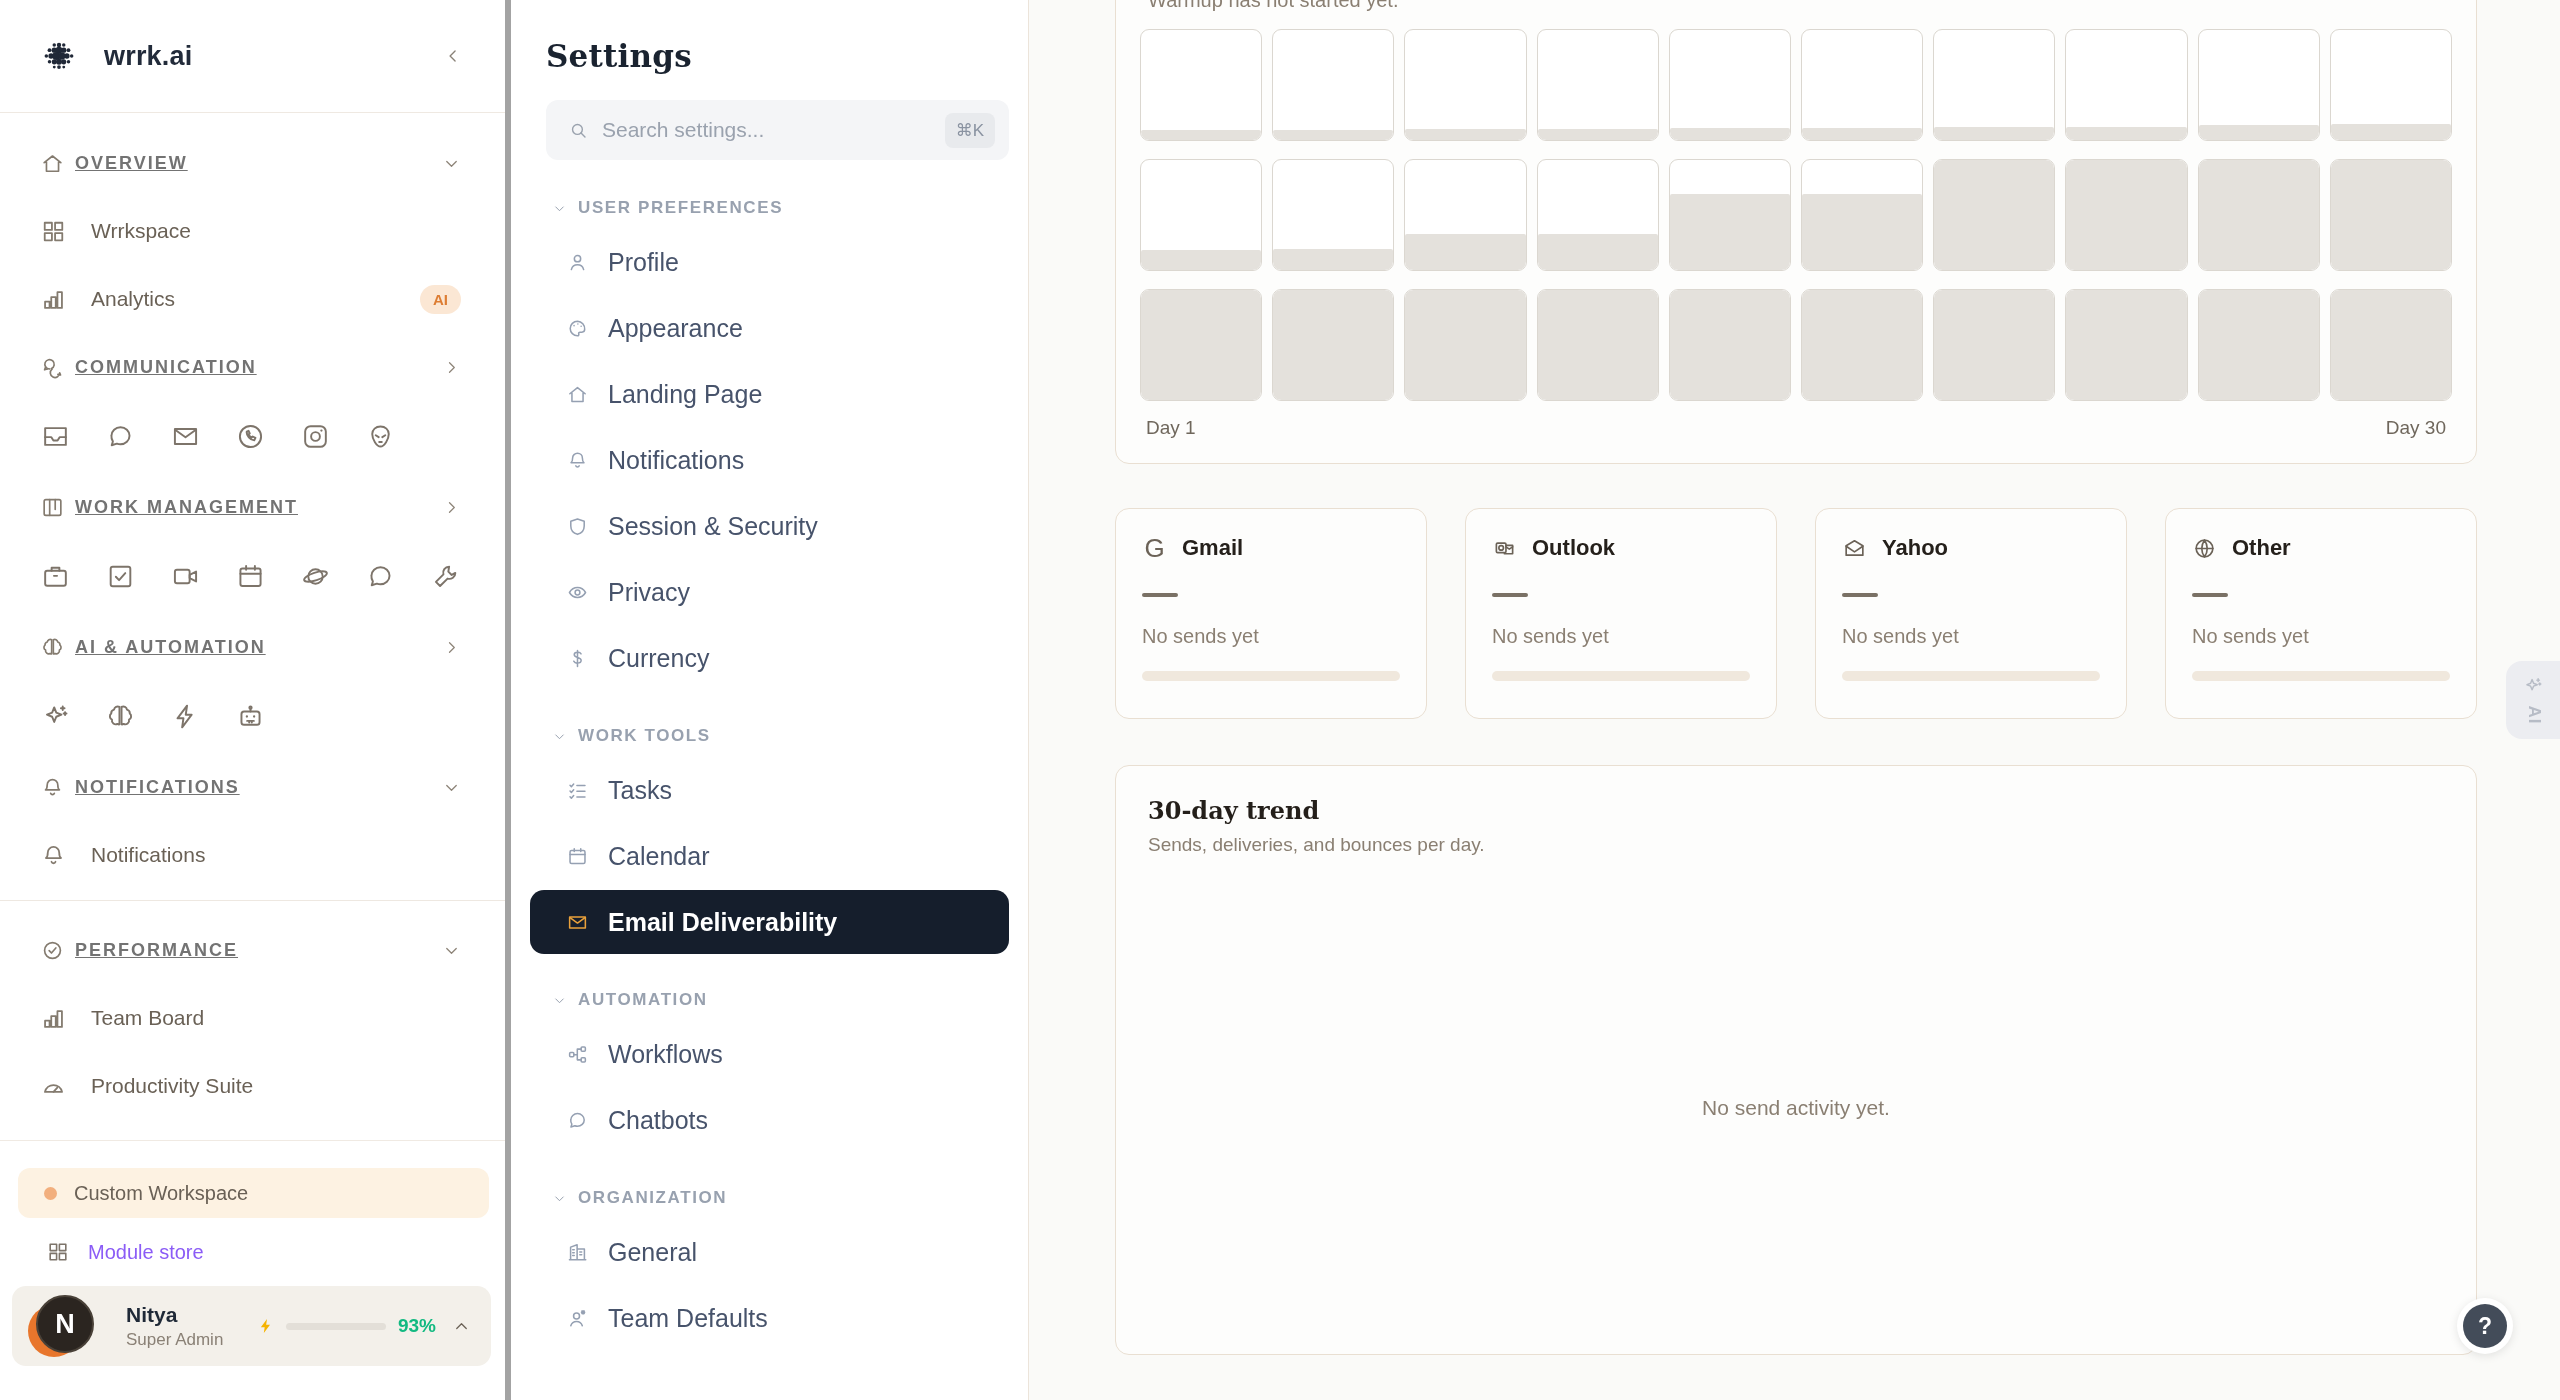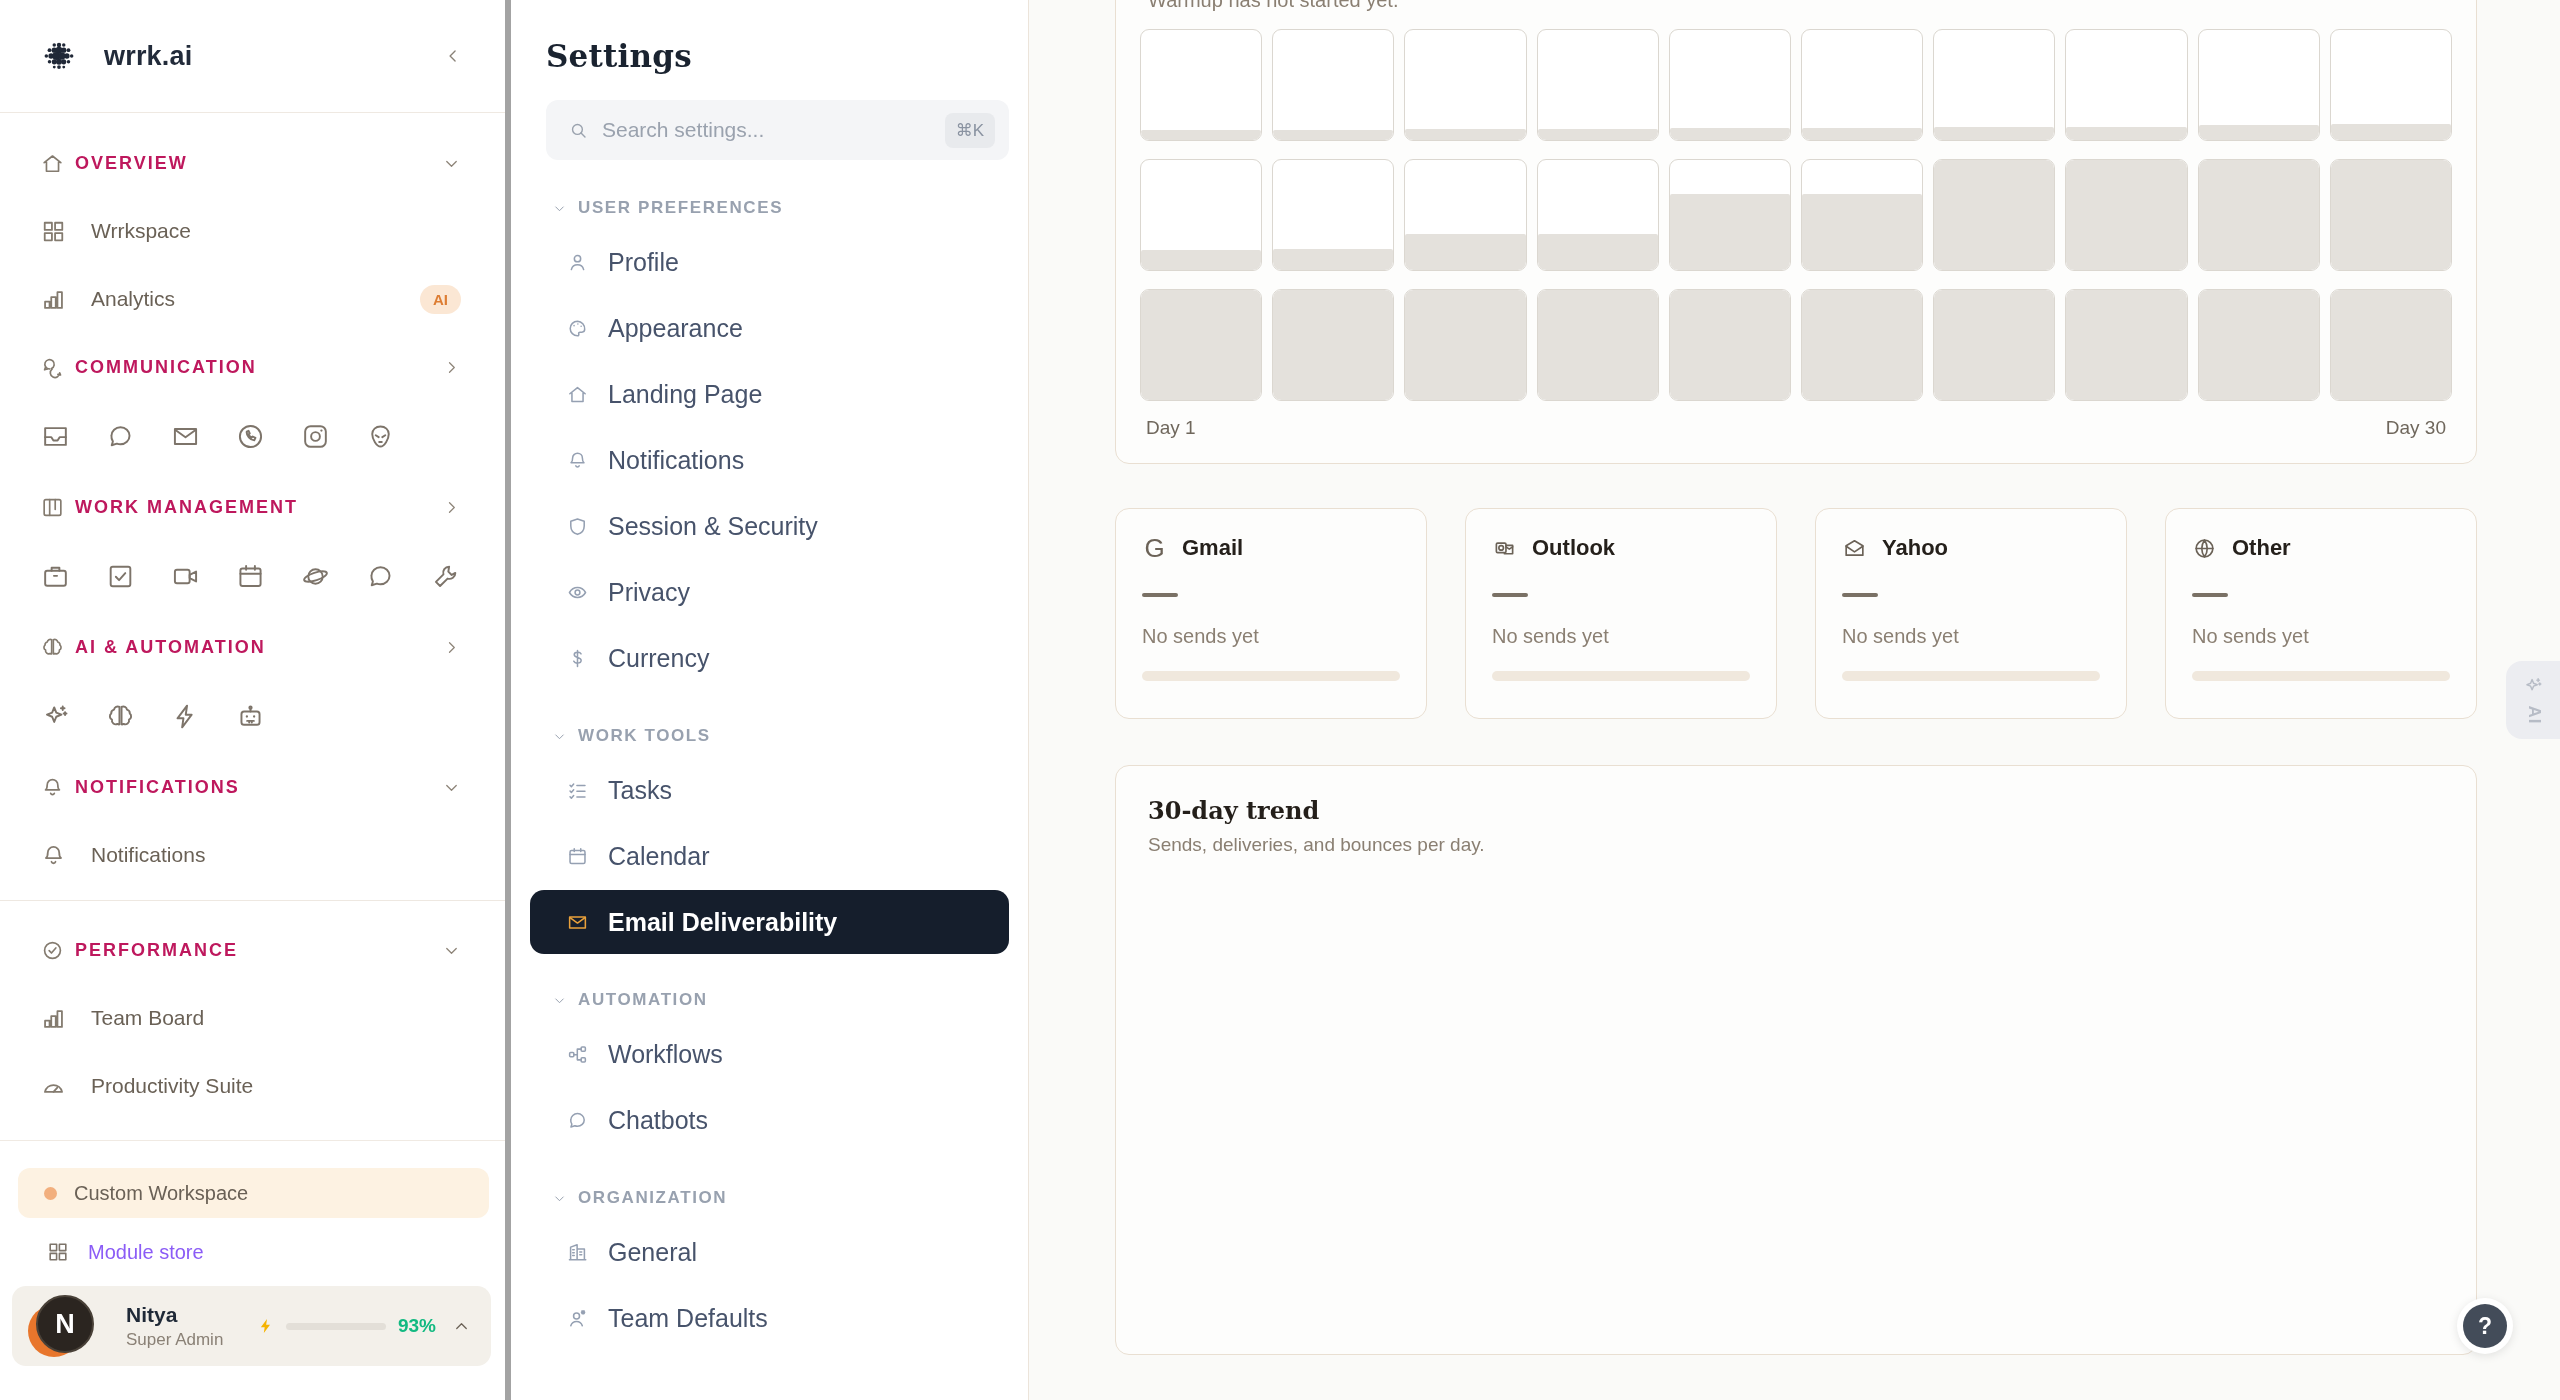--- a/index.html
+++ b/index.html
@@ -12,21 +12,21 @@
   .logo { width:38px; height:38px; display:inline-flex; }
   .logo svg { width:38px; height:38px; }
   .brand { font-size:27px; font-weight:700; color:#222b3a; margin-left:26px; letter-spacing:.2px; }
   .collapse { margin-left:auto; color:#8a8278; width:20px; height:20px; cursor:pointer; }
   .collapse svg { width:20px; height:20px; }
 
   .side-nav { padding:27px 0 0 0; }
   .srow { display:flex; align-items:center; height:46px; margin-bottom:22px; padding:0 44px 0 40px; }
   .srow .sicon { width:25px; height:25px; color:#847b6f; flex:0 0 auto; display:inline-flex; }
   .srow .sicon svg { width:25px; height:25px; }
-  .shead-label { font-size:18px; font-weight:700; letter-spacing:2px; color:#be185d; margin-left:10px; }
+  .shead-label { font-size:18px; font-weight:700; letter-spacing:2px; color:#737373; margin-left:10px;text-decoration:underline; }
   .srow .chev { margin-left:auto; width:19px; height:19px; color:#8d8478; display:inline-flex; }
   .srow .chev svg { width:19px; height:19px; }
   .sitem-label { font-size:21px; font-weight:500; color:#6a6156; margin-left:24px; }
   .srow.item .sicon { width:27px; height:27px; }
   .srow.item .sicon svg { width:27px; height:27px; }
   .badge-ai { margin-left:auto; background:#fbe7d4; color:#dd7d33; font-size:15px; font-weight:700; padding:6px 13px; border-radius:999px; }
   .iconrow { display:flex; align-items:center; gap:34px; height:48px; margin-bottom:24px; padding:0 40px; }
   .iconrow .sicon { width:31px; height:31px; color:#7d746a; display:inline-flex; cursor:pointer; }
   .iconrow .sicon svg { width:31px; height:31px; }
   .side-div { height:1px; background:#eee8e1; margin:4px 0 26px 0; }
@@ -757,20 +757,21 @@
           </div>
           <div class="pdash"></div>
           <div class="pstatus">No sends yet</div>
           <div class="ptrack"></div>
         </div>
       </div>
 
     <div class="card trend-card">
       <div class="trend-title">30-day trend</div>
       <div class="trend-sub">Sends, deliveries, and bounces per day.</div>
+      <div class="trend-empty">No send activity yet.</div>
     </div>
 
     <div class="ai-tab">
       <span class="sicon">
           <svg viewBox="0 0 24 24" fill="none" stroke="currentColor" stroke-width="1.6" stroke-linecap="round" stroke-linejoin="round">
             <path d="M11 5l1.6 4 4 1.6-4 1.6L11 16.2l-1.6-4-4-1.6 4-1.6z"></path>
             <path d="M17.6 4.2V7M16.2 5.6H19M19.4 8.6v2.2M18.3 9.7h2.2"></path>
           </svg>
         </span>
       <span class="ai-tab-label">AI</span>

